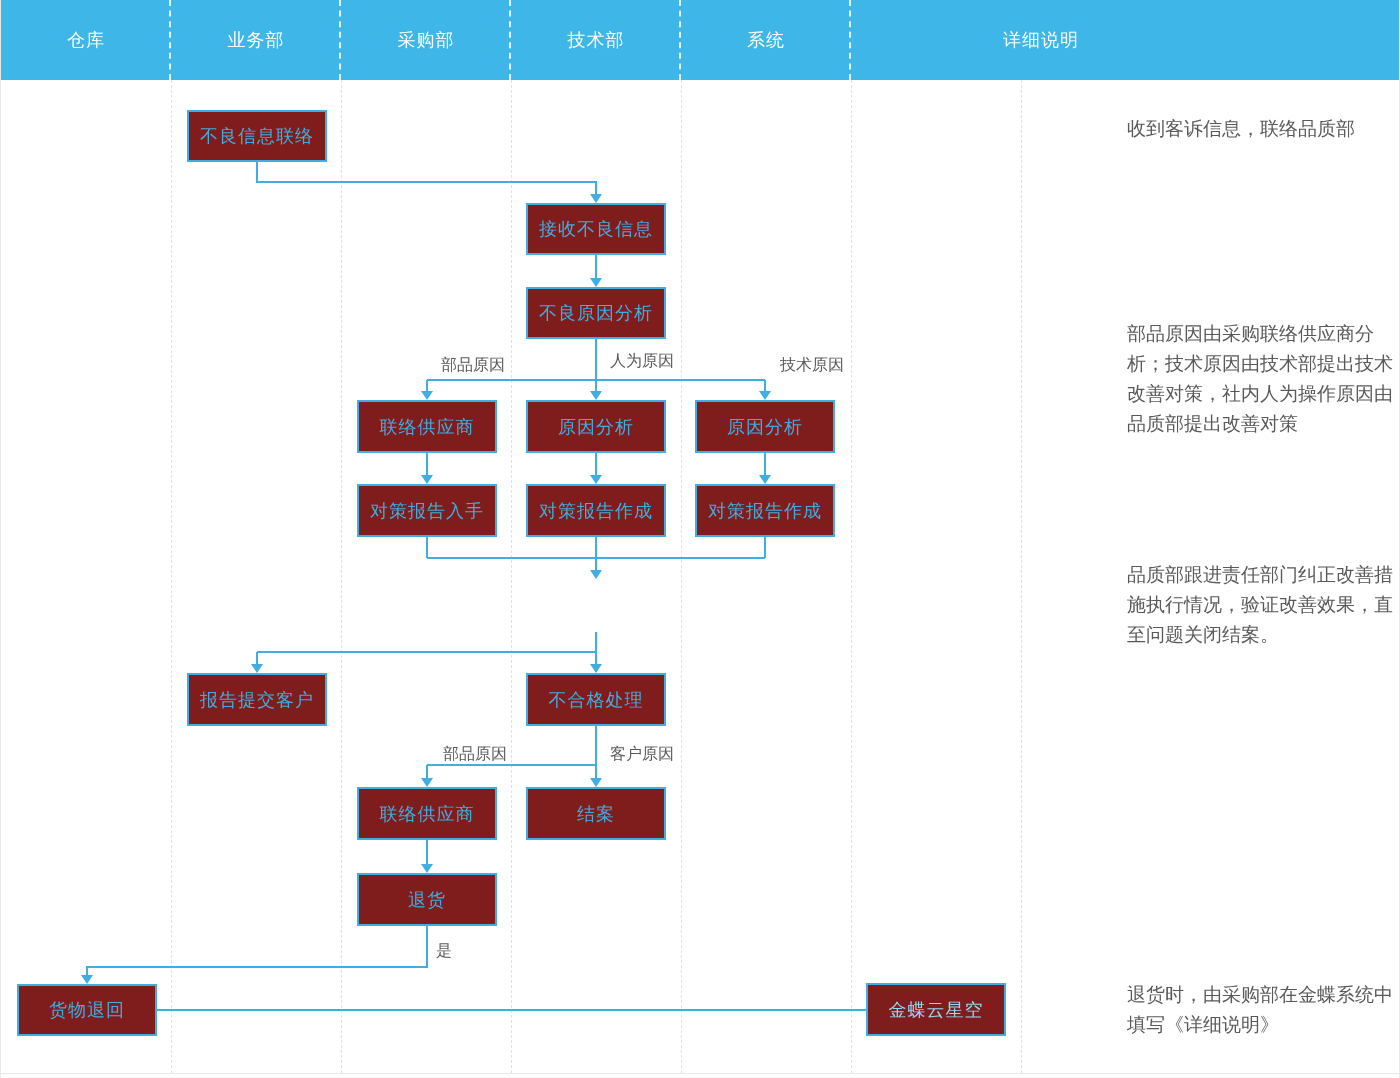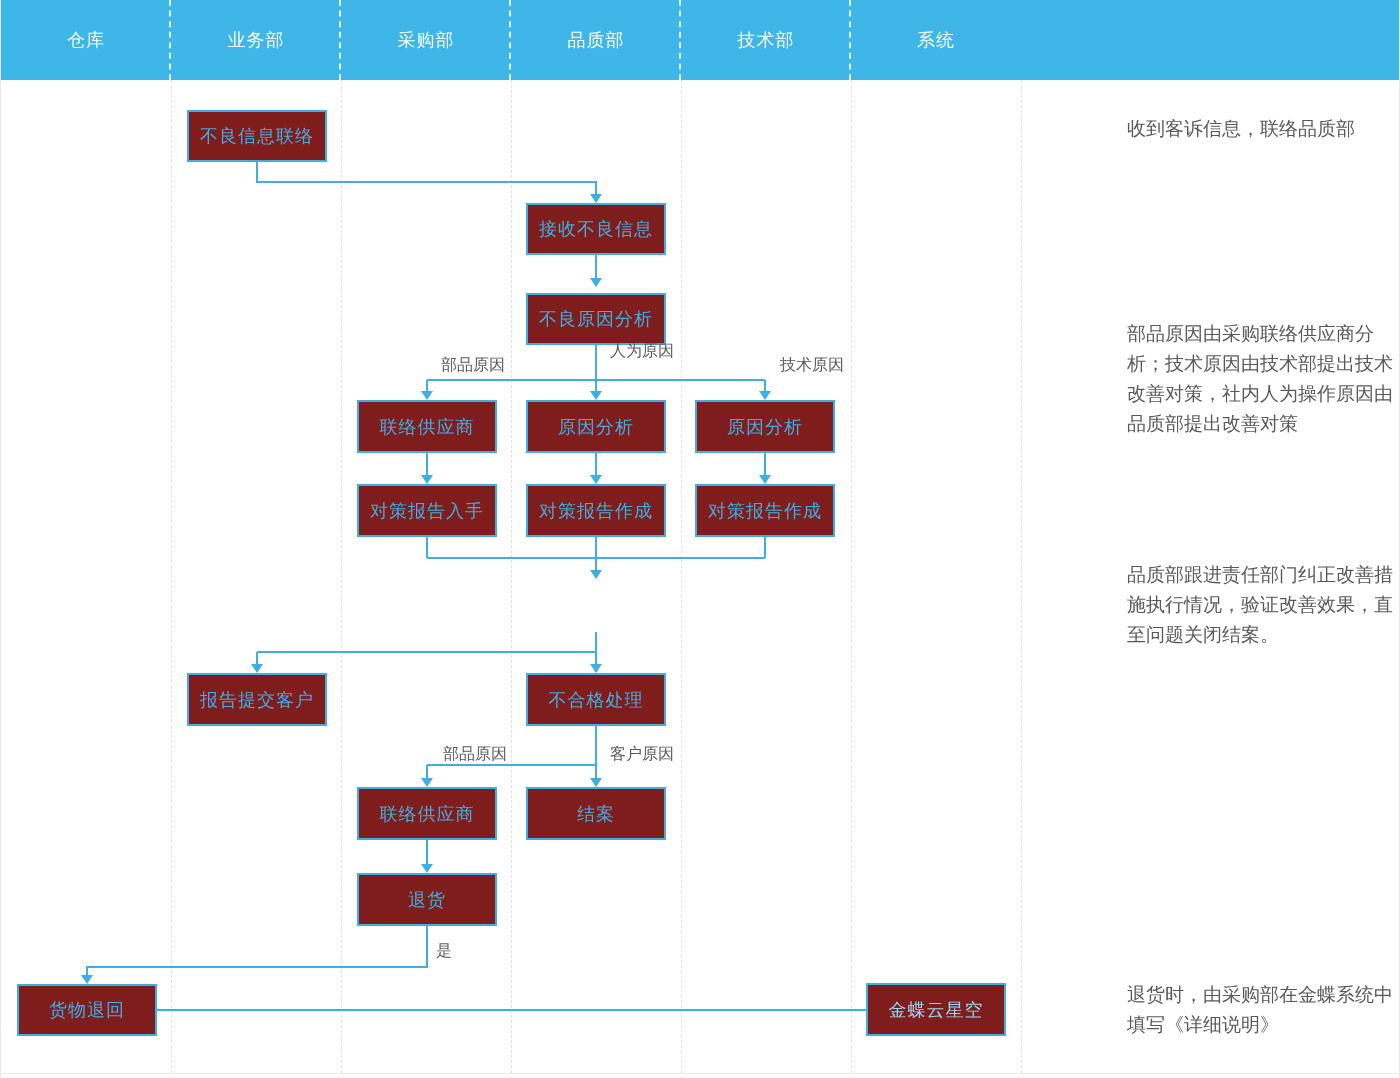--- a/index.html
+++ b/index.html
@@ -113,23 +113,23 @@
 </style>
 </head>
 <body>
 
 <div class="stage">
 
   <div class="lane-header">
     <div class="lane-cell w170">仓库</div>
     <div class="lane-cell w170">业务部</div>
     <div class="lane-cell w170">采购部</div>
-    <div class="lane-cell w170">品质部</div>
     <div class="lane-cell w170">技术部</div>
     <div class="lane-cell w170">系统</div>
+    <div class="lane-cell w380">详细说明</div>
   </div>
 
   <div class="lane-sep" style="left:170px"></div>
   <div class="lane-sep" style="left:340px"></div>
   <div class="lane-sep" style="left:510px"></div>
   <div class="lane-sep" style="left:680px"></div>
   <div class="lane-sep" style="left:850px"></div>
   <div class="lane-sep" style="left:1020px"></div>
   <div class="bottom-rule"></div>
 
@@ -180,37 +180,37 @@
     <path class="arrow" d="M426 873 l-6 -9 l12 0 z"></path>
 
     <path class="line" d="M426 926 V967 H86 V977"></path>
     <path class="arrow" d="M86 984 l-6 -9 l12 0 z"></path>
 
     <path class="line" d="M156 1010 H865"></path>
   </svg>
 
   <div class="node" style="left:186px; top:110px; width:140px; height:52px">不良信息联络</div>
   <div class="node" style="left:525px; top:203px; width:140px; height:52px">接收不良信息</div>
-  <div class="node" style="left:525px; top:293px; width:140px; height:52px">不良原因分析</div>
+  <div class="node" style="left:525px; top:287px; width:140px; height:52px">不良原因分析</div>
   <div class="node" style="left:356px; top:400px; width:140px; height:53px">联络供应商</div>
   <div class="node" style="left:525px; top:400px; width:140px; height:53px">原因分析</div>
   <div class="node" style="left:694px; top:400px; width:140px; height:53px">原因分析</div>
   <div class="node" style="left:356px; top:484px; width:140px; height:53px">对策报告入手</div>
   <div class="node" style="left:525px; top:484px; width:140px; height:53px">对策报告作成</div>
   <div class="node" style="left:694px; top:484px; width:140px; height:53px">对策报告作成</div>
   <div class="node" style="left:186px; top:673px; width:140px; height:53px">报告提交客户</div>
   <div class="node" style="left:525px; top:673px; width:140px; height:53px">不合格处理</div>
   <div class="node" style="left:356px; top:787px; width:140px; height:53px">联络供应商</div>
   <div class="node" style="left:525px; top:787px; width:140px; height:53px">结案</div>
   <div class="node" style="left:356px; top:873px; width:140px; height:53px">退货</div>
   <div class="node" style="left:16px;  top:984px; width:140px; height:52px">货物退回</div>
   <div class="node light" style="left:865px; top:983px; width:140px; height:53px">金蝶云星空</div>
 
   <div class="edge-label" style="left:427px; top:355px">部品原因</div>
-  <div class="edge-label" style="left:596px; top:341px">人为原因</div>
+  <div class="edge-label" style="left:596px; top:351px">人为原因</div>
   <div class="edge-label" style="left:766px; top:355px">技术原因</div>
   <div class="edge-label" style="left:429px; top:744px">部品原因</div>
   <div class="edge-label" style="left:596px; top:744px">客户原因</div>
   <div class="edge-label" style="left:398px; top:941px">是</div>
 
   <div class="note" style="top:114px">收到客诉信息，联络品质部</div>
   <div class="note" style="top:319px">部品原因由采购联络供应商分析；技术原因由技术部提出技术改善对策，社内人为操作原因由品质部提出改善对策</div>
   <div class="note" style="top:560px">品质部跟进责任部门纠正改善措施执行情况，验证改善效果，直至问题关闭结案。</div>
   <div class="note" style="top:980px">退货时，由采购部在金蝶系统中填写《详细说明》</div>
 

